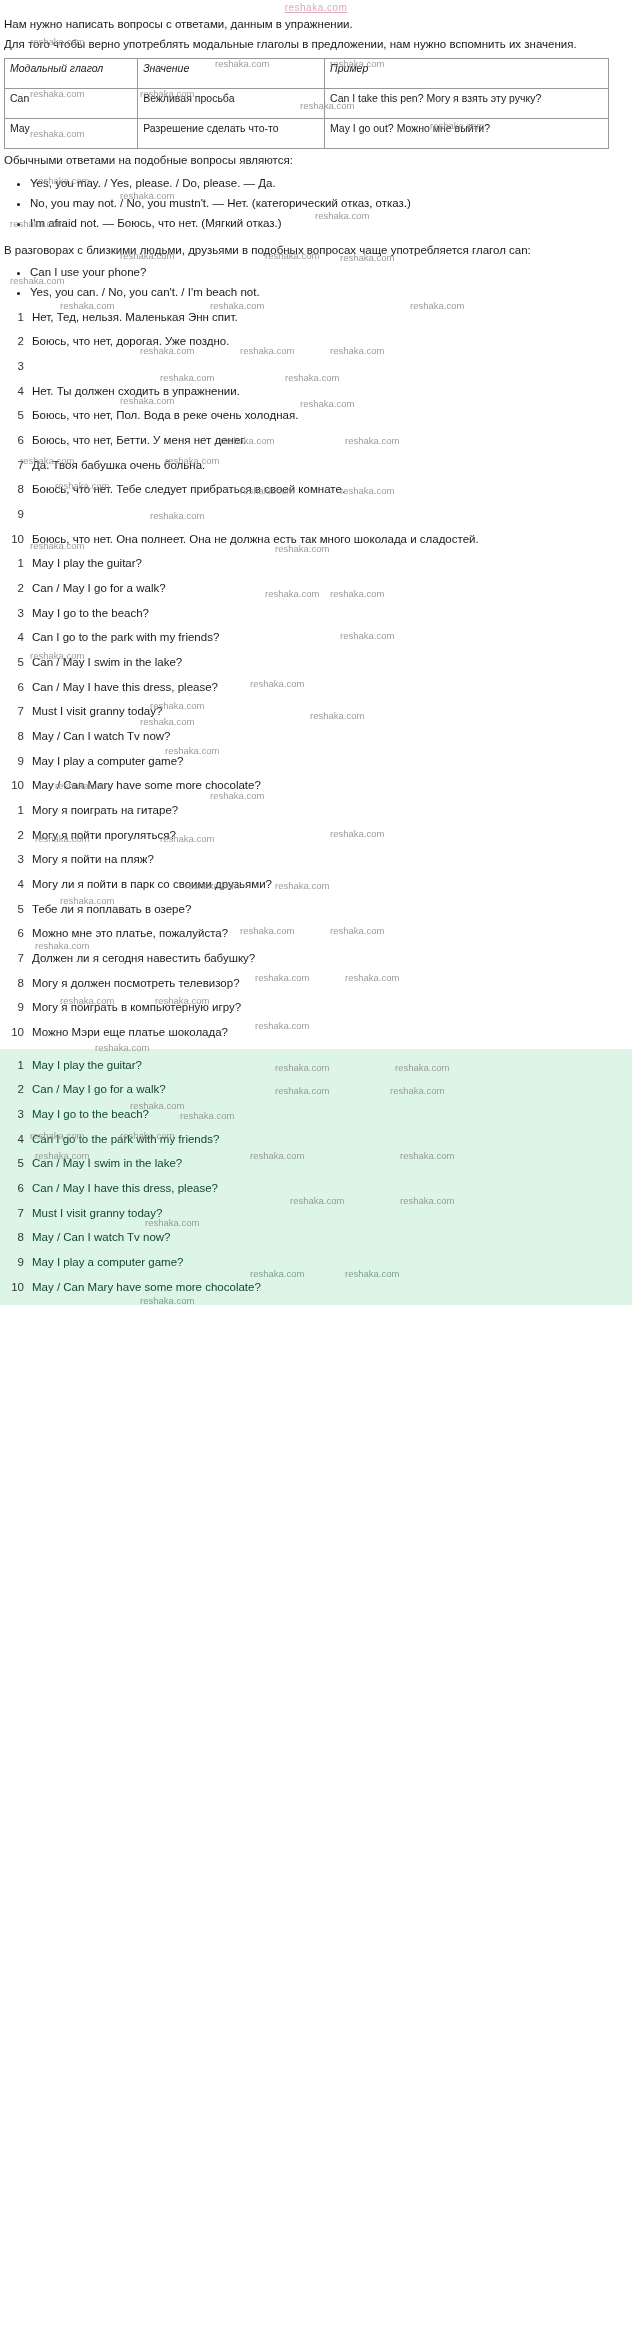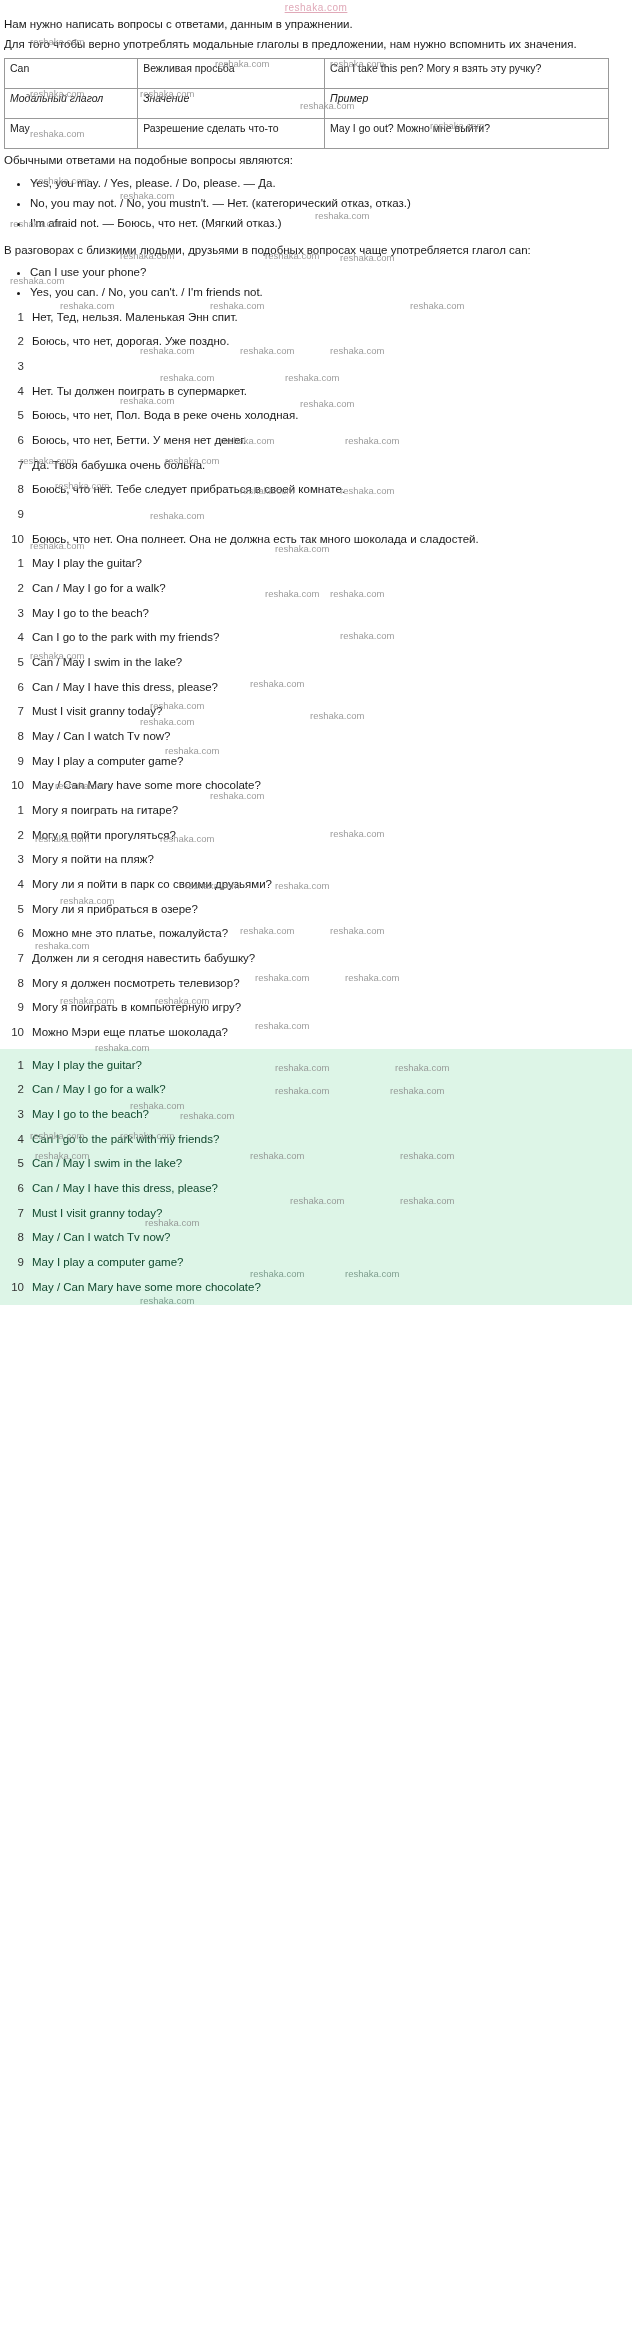--- a/index.html
+++ b/index.html
@@ -115,28 +115,28 @@
 <div class="page">
 
   <div class="topmark">reshaka.com</div>
 
   <div class="para">Нам нужно написать вопросы с ответами, данным в упражнении.</div>
   <div class="para">Для того чтобы верно употреблять модальные глаголы в предложении, нам нужно вспомнить их значения.</div>
 
   <table class="modal">
     <tbody>
         <tr>
+      <td class="colhead">Модальный глагол</td>
+      <td class="colhead">Значение</td>
+      <td class="colhead">Пример</td>
+    </tr>
+    <tr>
       <td>Can</td>
       <td>Вежливая просьба</td>
       <td>Can I take this pen? Могу я взять эту ручку?</td>
-    </tr>
-    <tr>
-      <td class="colhead">Модальный глагол</td>
-      <td class="colhead">Значение</td>
-      <td class="colhead">Пример</td>
     </tr>
     <tr>
       <td>May</td>
       <td>Разрешение сделать что-то</td>
       <td>May I go out? Можно мне выйти?</td>
     </tr>
   </tbody>
     </table>
 
   <div class="para">Обычными ответами на подобные вопросы являются:</div>
@@ -146,38 +146,38 @@
     <li>No, you may not. / No, you mustn't. — Нет. (категорический отказ, отказ.)</li>
     <li>I'm afraid not. — Боюсь, что нет. (Мягкий отказ.)</li>
   </ul>
 
   <div class="spacer-sm"></div>
 
   <div class="para">В разговорах с близкими людьми, друзьями в подобных вопросах чаще употребляется глагол can:</div>
 
   <ul class="bullets">
     <li>Can I use your phone?</li>
-    <li>Yes, you can. / No, you can't. / I'm friends not.</li>
+    <li>Yes, you can. / No, you can't. / I'm beach not.</li>
   </ul>
 
   <ol class="numbered">
     <li>
         <span class="num">1</span>
         <span class="txt">Нет, Тед, нельзя. Маленькая Энн спит.</span>
       </li>
     <li>
         <span class="num">2</span>
         <span class="txt">Боюсь, что нет, дорогая. Уже поздно.</span>
       </li>
     <li>
         <span class="num">3</span>
       </li>
     <li>
         <span class="num">4</span>
-        <span class="txt">Нет. Ты должен поиграть в супермаркет.</span>
+        <span class="txt">Нет. Ты должен сходить в упражнении.</span>
       </li>
     <li>
         <span class="num">5</span>
         <span class="txt">Боюсь, что нет, Пол. Вода в реке очень холодная.</span>
       </li>
     <li>
         <span class="num">6</span>
         <span class="txt">Боюсь, что нет, Бетти. У меня нет денег.</span>
       </li>
     <li>
@@ -252,21 +252,21 @@
     <li>
         <span class="num">3</span>
         <span class="txt">Могу я пойти на пляж?</span>
       </li>
     <li>
         <span class="num">4</span>
         <span class="txt">Могу ли я пойти в парк со своими друзьями?</span>
       </li>
     <li>
         <span class="num">5</span>
-        <span class="txt">Могу ли я прибраться в озере?</span>
+        <span class="txt">Тебе ли я поплавать в озере?</span>
       </li>
     <li>
         <span class="num">6</span>
         <span class="txt">Можно мне это платье, пожалуйста?</span>
       </li>
     <li>
         <span class="num">7</span>
         <span class="txt">Должен ли я сегодня навестить бабушку?</span>
       </li>
     <li>

